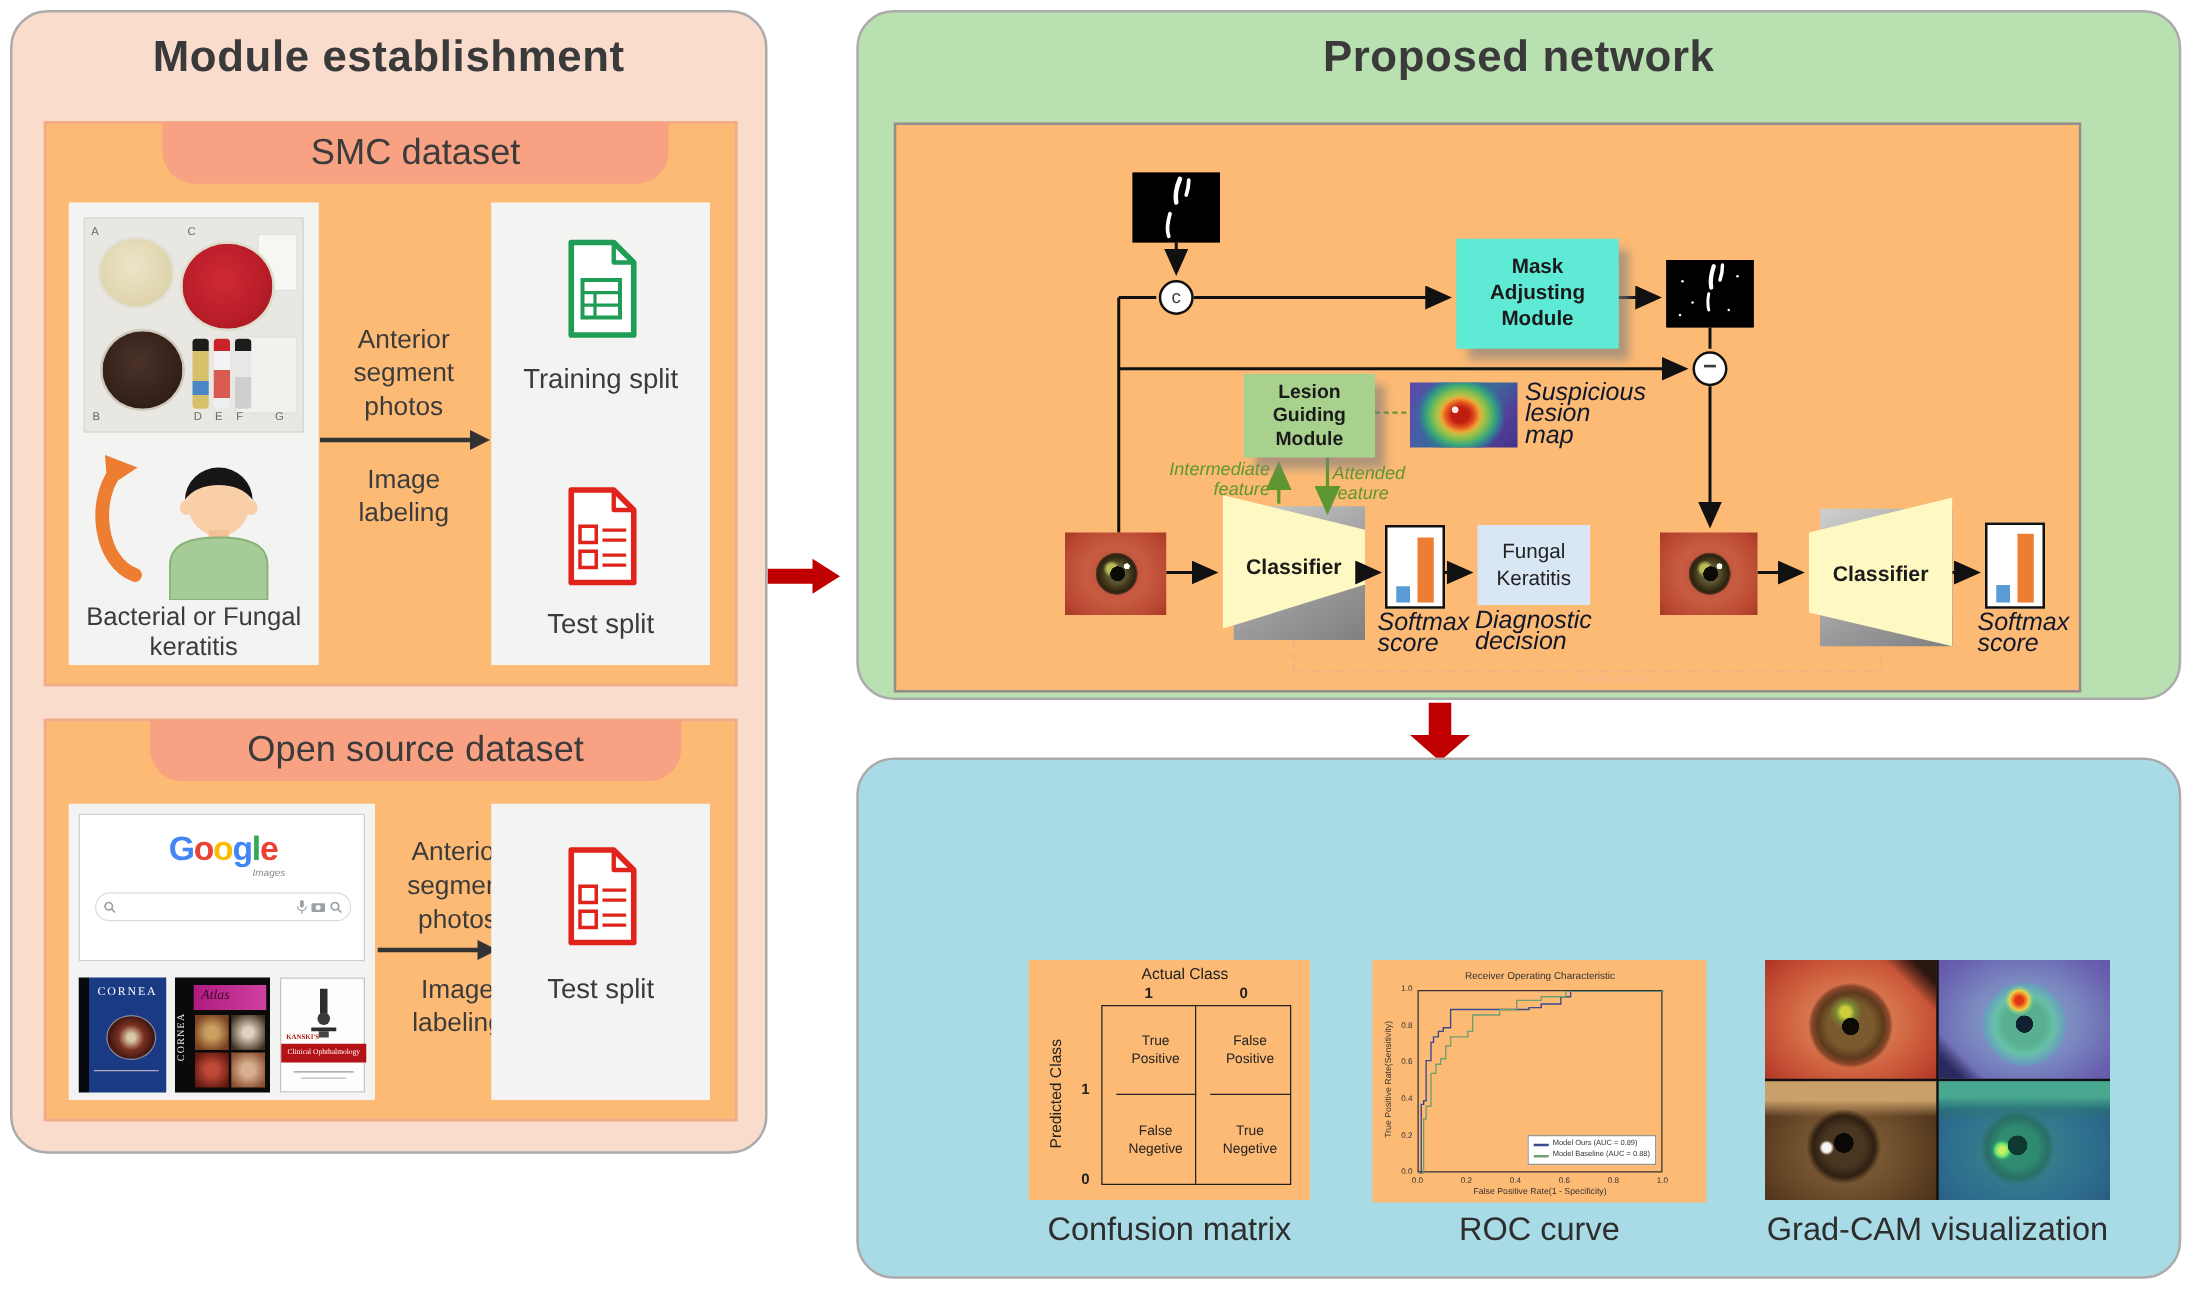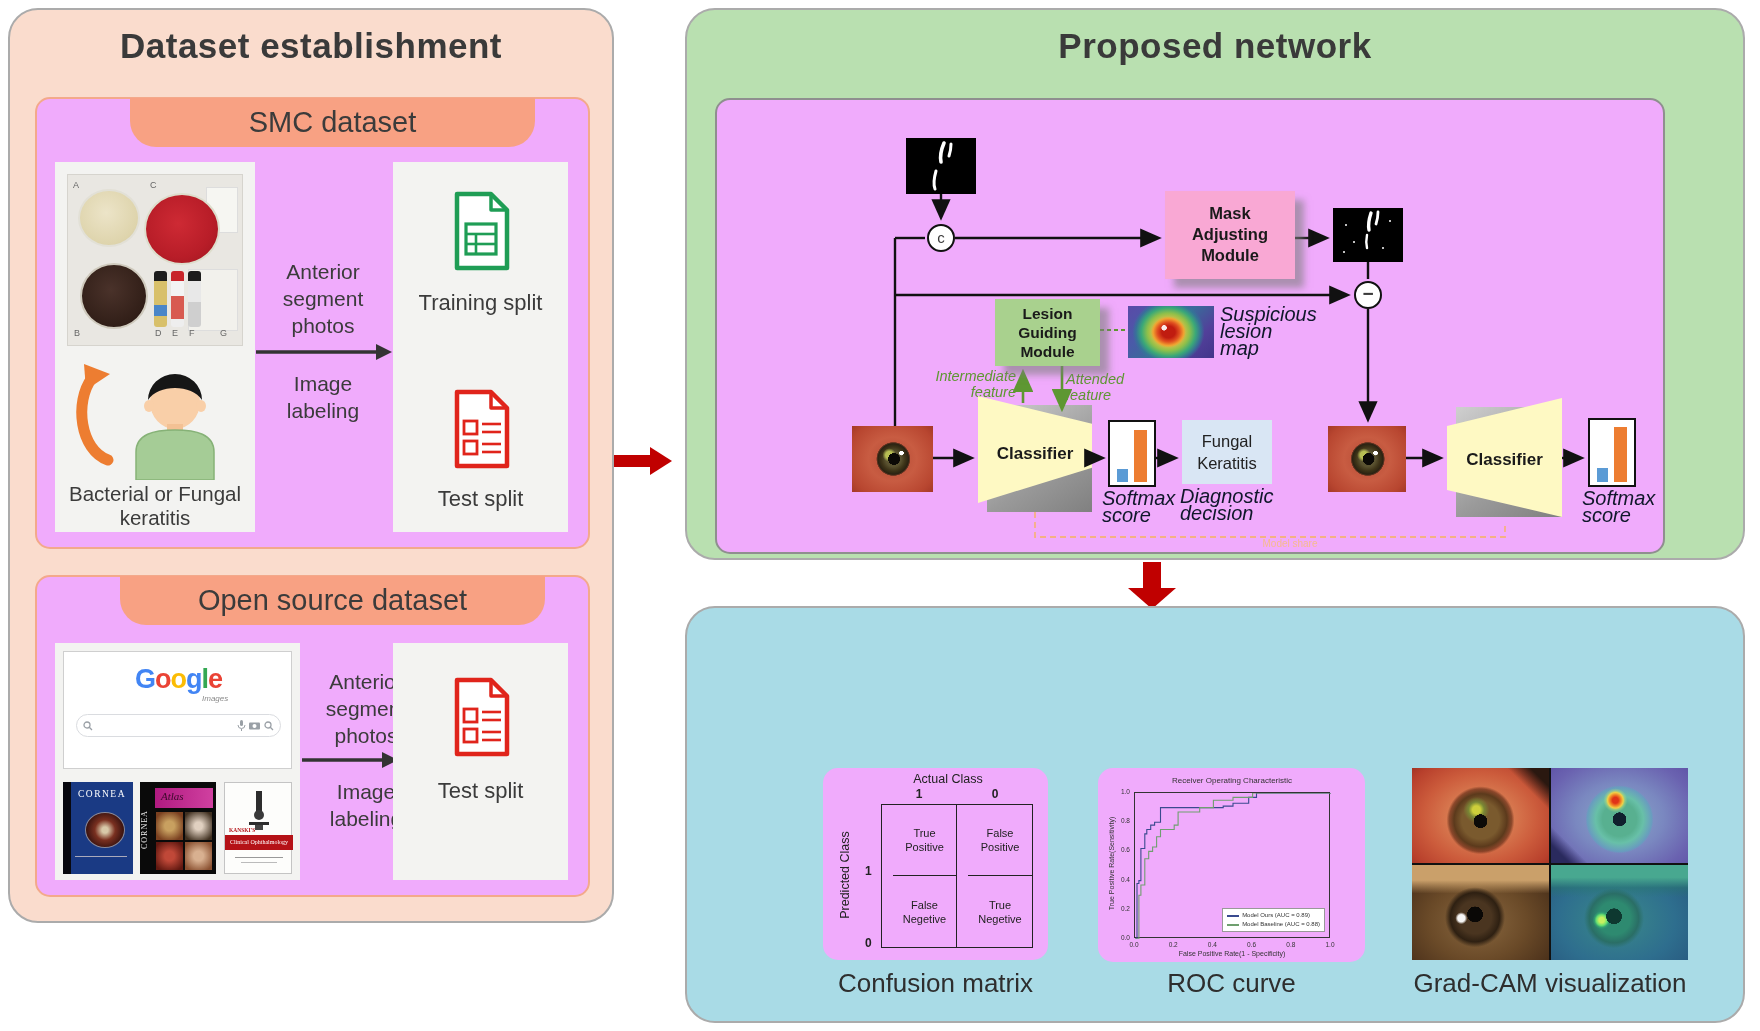--- a/index.html
+++ b/index.html
@@ -2,21 +2,21 @@
 <html><head>
 <meta charset="utf-8">
 <style>
   html,body{margin:0;padding:0;background:#ffffff;}
   *{box-sizing:border-box;}
   body{font-family:"Liberation Sans", sans-serif;color:#3b3b3b;}
   #stage{position:relative;width:1760px;height:1031px;background:#ffffff;overflow:hidden;}
   .abs{position:absolute;}
   .panel{position:absolute;border:2px solid #ababab;border-radius:30px;}
   .panel-title{position:absolute;text-align:center;font-weight:bold;font-size:35px;color:#3a3a3a;letter-spacing:.5px;}
-  .whitebox{position:absolute;background:#f0abfc;border-radius:15px;}
+  .whitebox{position:absolute;background:#fdba74;}
   .tab{position:absolute;background:#f8a183;border-radius:0 0 26px 26px;text-align:center;font-size:29px;color:#3b3b3b;line-height:49px;}
   .graybox{position:absolute;background:#f3f3f1;}
   .flowtext{position:absolute;text-align:center;font-size:21px;line-height:27px;color:#3b3b3b;}
   .splitlabel{position:absolute;text-align:center;font-size:22px;color:#3b3b3b;}
   .caption{position:absolute;text-align:center;font-size:26px;color:#2e2e2e;}
   .modbox{position:absolute;text-align:center;font-weight:bold;color:#1a1a1a;box-shadow:9px 9px 7px rgba(125,125,125,0.6);}
   .opcircle{position:absolute;width:28px;height:28px;border:2.5px solid #111;border-radius:50%;background:#fff;text-align:center;z-index:5;}
   .itlabel{position:absolute;font-style:italic;font-size:20px;line-height:17px;color:#0f172a;}
   .greenlabel{position:absolute;font-style:italic;font-size:14.5px;line-height:16px;color:#5e9732;}
   .smbox{position:absolute;background:#fff;border:2.5px solid #111;}
@@ -40,21 +40,21 @@
   .cell{border-color:#222 !important;margin-left:11px;}
   .tinytick{position:absolute;font-size:6.5px;color:#333;}
   .booktitle{font-family:"Liberation Serif", serif;}
 </style>
 </head>
 <body>
 
 <div id="stage">
 
   <div class="panel" style="left:8px;top:8px;width:606px;height:915px;background:#fadccd;"></div>
-  <div class="panel-title" style="left:8px;top:26px;width:606px;">Dataset establishment</div>
+  <div class="panel-title" style="left:8px;top:26px;width:606px;">Module establishment</div>
 
   <div class="whitebox" style="left:35px;top:97px;width:555px;height:452px;border:2px solid #f3a98b;"></div>
   <div class="tab" style="left:130px;top:98px;width:405px;height:49px;">SMC dataset</div>
 
   <div class="graybox" style="left:55px;top:162px;width:200px;height:370px;"></div>
 
   <div class="abs" style="left:67px;top:174px;width:176px;height:172px;background:#e9e7e2;border:1px solid #d6d4ce;">
     <div class="abs" style="left:138px;top:12px;width:32px;height:46px;background:#f6f6f2;border:1px solid #ddd;"></div>
     <div class="abs" style="left:120px;top:94px;width:50px;height:62px;background:#f2f1ec;border:1px solid #ddd;"></div>
     <div class="abs" style="left:10px;top:14px;width:62px;height:58px;border-radius:50%;background:radial-gradient(circle at 45% 40%, #ece4c8 0%, #ded4ac 70%, #cfc49a 100%);border:2px solid #e2e0d6;"></div>
@@ -250,21 +250,21 @@
     <circle cx="13" cy="17" r="1" fill="#fff"></circle>
       <circle cx="21" cy="34" r="1" fill="#fff"></circle>
     <circle cx="57" cy="13" r="1" fill="#fff"></circle>
       <circle cx="50" cy="40" r="1" fill="#fff"></circle>
       <circle cx="11" cy="44" r="1" fill="#fff"></circle>
   </svg>
 
   <div class="opcircle" style="left:927px;top:224px;font-size:15px;line-height:23px;"><span>c</span></div>
   <div class="opcircle" style="left:1354px;top:281px;font-size:19px;line-height:22px;font-weight:bold;"><span>−</span></div>
 
-  <div class="modbox" style="left:1165px;top:191px;width:130px;height:88px;background:#f9a8d4;font-size:16.5px;line-height:21px;padding:12px 18px;z-index:4;">Mask Adjusting Module</div>
+  <div class="modbox" style="left:1165px;top:191px;width:130px;height:88px;background:#5eead4;font-size:16.5px;line-height:21px;padding:12px 18px;z-index:4;">Mask Adjusting Module</div>
   <div class="modbox" style="left:995px;top:299px;width:105px;height:67px;background:#a9d18e;font-size:15.5px;line-height:19px;padding:5px 14px;z-index:4;">Lesion Guiding Module</div>
 
   <div class="lesion-map" style="left:1128px;top:306px;width:86px;height:52px;"></div>
   <div class="itlabel" style="left:1220px;top:306px;width:88px;">Suspicious lesion map</div>
 
   <div class="greenlabel" style="left:918px;top:368px;width:98px;text-align:right;">Intermediate feature</div>
   <div class="greenlabel" style="left:1066px;top:371px;width:82px;">Attended feature</div>
 
   <div class="eye-img" style="left:852px;top:426px;width:81px;height:66px;"></div>
   <div class="eye-img" style="left:1328px;top:426px;width:78px;height:66px;"></div>

